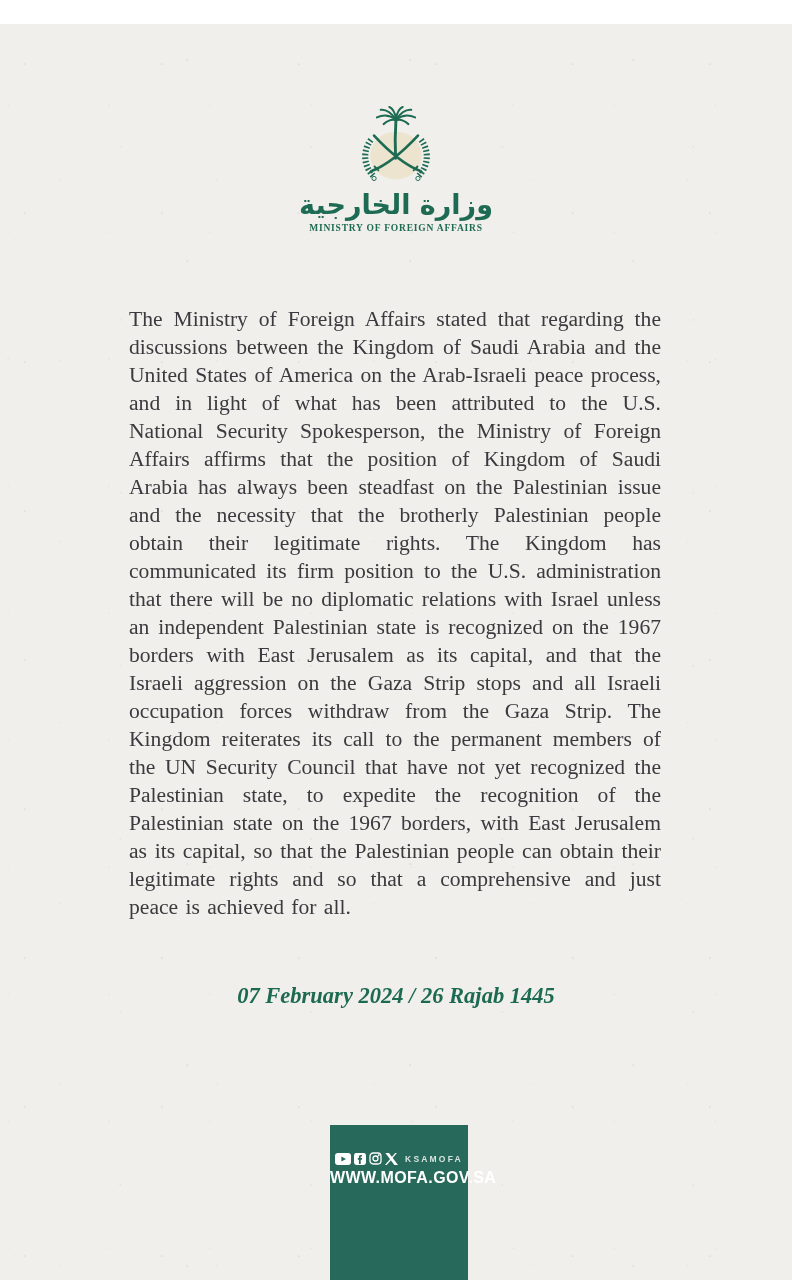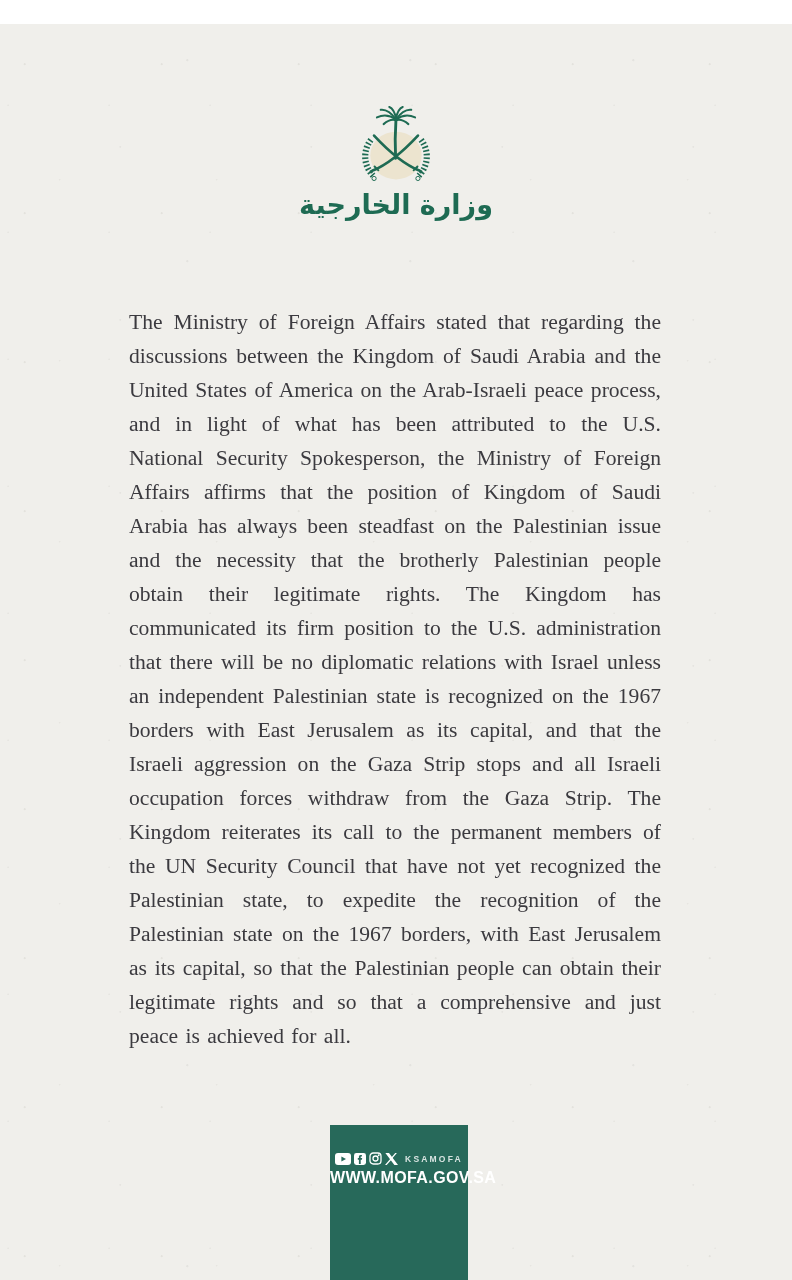--- a/index.html
+++ b/index.html
@@ -43,21 +43,21 @@
     letter-spacing:.8px;
     color:#1e6b53;
     margin-top:3px;
   }
   
   .statement-body{
     position:absolute;
     top:281px;left:129px;width:532px;
     margin:0;
     font-size:21.6px;
-    line-height:34px;
+    line-height:28px;
     color:#3b3a3f;
     text-align:justify;
     text-align-last:left;
     word-spacing:.09em;
   }
   
   .signature{
     position:absolute;
     top:955px;left:0;width:792px;
     text-align:center;
@@ -129,27 +129,29 @@
       <g stroke="#1e6b53" fill="none" stroke-linecap="round">
         <path d="M25 68 Q 47 59 73 31" stroke-width="2.8"></path>
         <path d="M75 68 Q 53 59 27 31" stroke-width="2.8"></path>
         <path d="M27.5 63.5 L31.5 67.5" stroke-width="2"></path>
         <path d="M72.5 63.5 L68.5 67.5" stroke-width="2"></path>
       </g>
       <circle cx="24" cy="69" r="1.8" fill="#1e6b53"></circle>
       <circle cx="76" cy="69" r="1.8" fill="#1e6b53"></circle>
     </svg>
     <div class="arabic-title">وزارة الخارجية</div>
+    <div class="en-title">MINISTRY OF FOREIGN AFFAIRS</div>
   </header>
 
   <main>
     <p class="statement-body">The Ministry of Foreign Affairs stated that regarding the discussions between the Kingdom of Saudi Arabia and the United States of America on the Arab-Israeli peace process, and in light of what has been attributed to the U.S. National Security Spokesperson, the Ministry of Foreign Affairs affirms that the position of Kingdom of Saudi Arabia has always been steadfast on the Palestinian issue and the necessity that the brotherly Palestinian people obtain their legitimate rights. The Kingdom has communicated its firm position to the U.S. administration that there will be no diplomatic relations with Israel unless an independent Palestinian state is recognized on the 1967 borders with East Jerusalem as its capital, and that the Israeli aggression on the Gaza Strip stops and all Israeli occupation forces withdraw from the Gaza Strip. The Kingdom reiterates its call to the permanent members of the UN Security Council that have not yet recognized the Palestinian state, to expedite the recognition of the Palestinian state on the 1967 borders, with East Jerusalem as its capital, so that the Palestinian people can obtain their legitimate rights and so that a comprehensive and just peace is achieved for all.</p>
   </main>
 
   <div class="signature">
+    <div class="date-line">07 February 2024 / 26 Rajab 1445</div>
   </div>
 
   <footer class="footer-box">
     <div class="social-row">
       <svg width="16" height="12" viewBox="0 0 16 12" aria-hidden="true">
         <rect width="16" height="12" rx="3" fill="#ffffff"></rect>
         <path d="M6.4 3.4 L11 6 L6.4 8.6 Z" fill="#27695a"></path>
       </svg>
       <svg width="12" height="12" viewBox="0 0 12 12" aria-hidden="true">
         <rect width="12" height="12" rx="2.4" fill="#ffffff"></rect>

